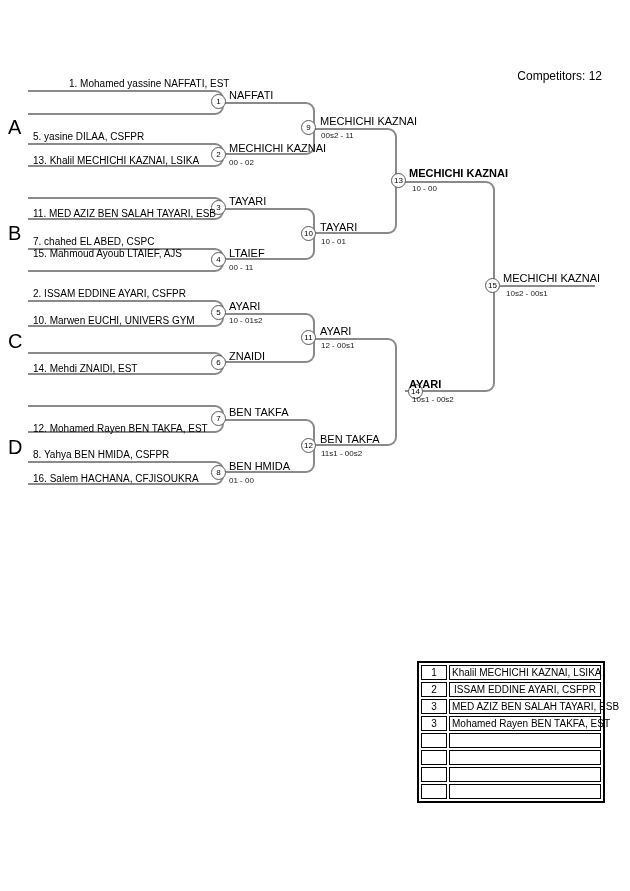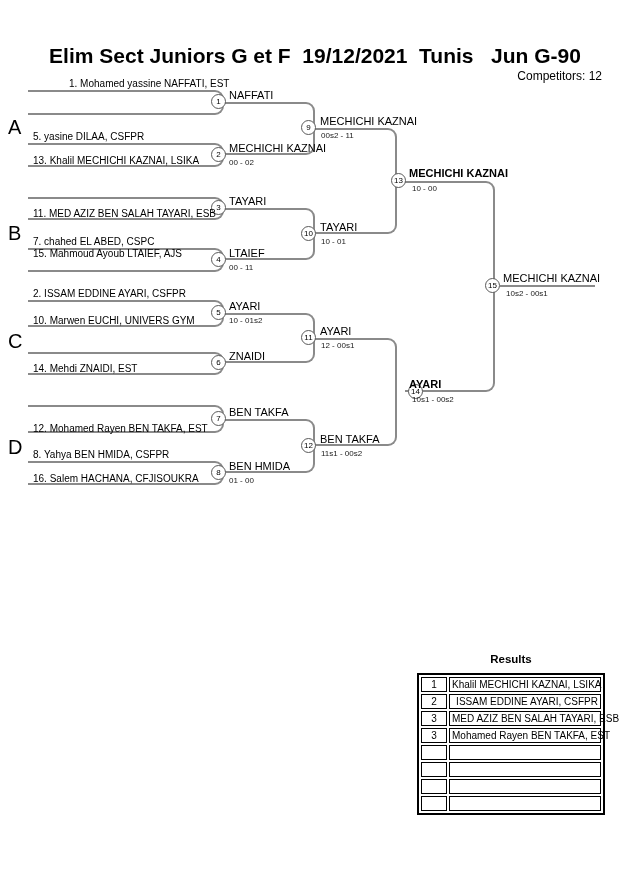--- a/index.html
+++ b/index.html
@@ -21,29 +21,28 @@
   .wname.b{font-weight:bold;}
   .score{position:absolute;font-size:8px;white-space:nowrap;z-index:3;color:#1a1a1a;}
   .results{position:absolute;left:417px;top:653px;width:188px;}
   .results-title{width:100%;text-align:center;font-size:11.5px;font-weight:bold;}
   table.res{border-collapse:separate;border-spacing:2px;border:2px solid #000;
             width:188px;table-layout:fixed;margin-top:8px;background:#fff;}
   table.res th,table.res td{border:1px solid #000;font-size:10px;height:13px;line-height:13px;
             padding:0 2px;overflow:visible;}
   table.res th{font-weight:bold;text-align:center;}
   td.pos{text-align:center;}
-  td.name{text-align:right;white-space:nowrap;padding-left:5px;}
+  td.name{text-align:center;white-space:nowrap;padding-left:5px;}
   col.cpos{width:26px;}
 </style>
 </head>
 <body>
 
 <div class="page">
 
-  <div class="title">Elim Sect Juniors G et F  19/12/2021  Tunis   Jun G-90</div>
   <div class="competitors">Competitors: 12</div>
 
   <div class="grp" style="top:116px;">A</div>
   <div class="grp" style="top:222px;">B</div>
   <div class="grp" style="top:330px;">C</div>
   <div class="grp" style="top:436px;">D</div>
 
   <div class="pair" style="left:28px;top:90px;width:196px;height:25px;"></div>
   <div class="pair" style="left:28px;top:143px;width:196px;height:24px;"></div>
   <div class="pair" style="left:28px;top:197px;width:196px;height:23px;"></div>
@@ -116,21 +115,20 @@
   <div class="score" style="left:321px;top:449px;">11s1 - 00s2</div>
 
   <div class="wname b" style="left:409px;top:167px;">MECHICHI KAZNAI</div>
   <div class="score" style="left:412px;top:184px;">10 - 00</div>
   <div class="wname b" style="left:409px;top:378px;">AYARI</div>
   <div class="score" style="left:412px;top:395px;">10s1 - 00s2</div>
   <div class="wname" style="left:503px;top:272px;">MECHICHI KAZNAI</div>
   <div class="score" style="left:506px;top:289px;">10s2 - 00s1</div>
 
   <div class="results">
-    <div class="results-title">Results</div>
     <table class="res">
       <colgroup>
           <col class="cpos">
           <col>
         </colgroup>
       <tbody>
       <tr>
         <td class="pos">1</td>
         <td class="name">Khalil MECHICHI KAZNAI, LSIKA</td>
       </tr>

